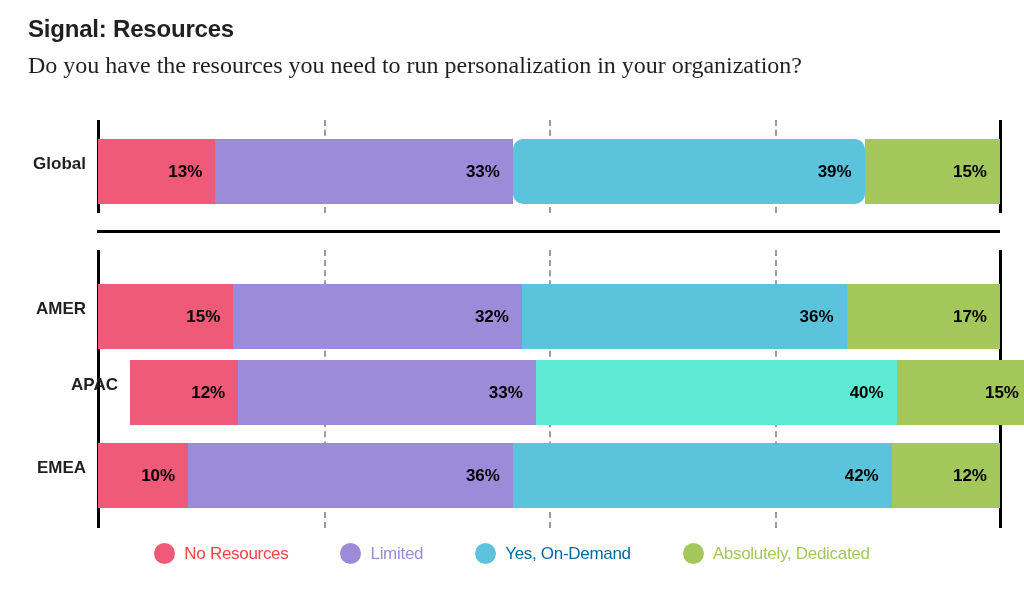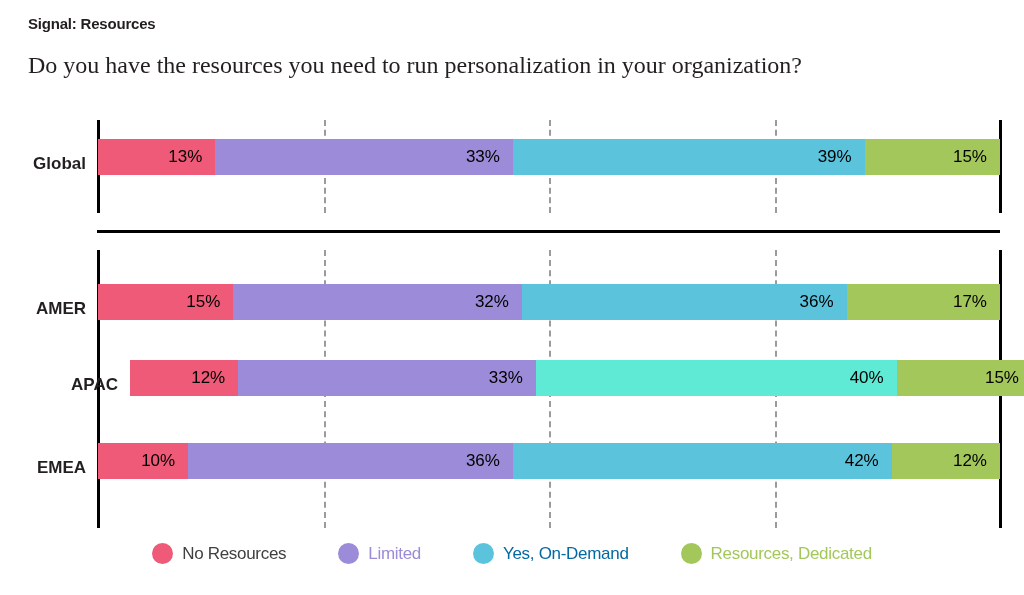--- a/index.html
+++ b/index.html
@@ -16,21 +16,21 @@
     overflow: hidden;
   }
 
   
   #chart-title {
     position: absolute;
     left: 28px;
     top: 15px;
     font-family: "Liberation Sans", sans-serif;
     font-weight: bold;
-    font-size: 15px;
+    font-size: 24px;
     letter-spacing: -0.2px;
     color: #231f20;
     white-space: nowrap;
   }
   #chart-subtitle {
     position: absolute;
     left: 28px;
     top: 52px;
     font-family: "Liberation Serif", serif;
     font-size: 24px;
@@ -97,28 +97,28 @@
   }
   .bar-track {
     position: absolute;
     left: 98px;
     width: 902px;
     height: 49px;
     display: flex;
     flex-direction: row;
   }
   .bar-seg {
-    height: 36px;
+    height: 65px;
     display: flex;
     align-items: center;
     justify-content: flex-end;
     box-sizing: border-box;
     padding-right: 13px;
     font-size: 17px;
-    font-weight: normal;
+    font-weight: bold;
     color: #000000;
     overflow: hidden;
     white-space: nowrap;
   }
 
   
   #legend {
     position: absolute;
     left: 0;
     top: 543px;
@@ -161,21 +161,21 @@
       <div class="gridline" style="left: 323.5px;"></div>
       <div class="gridline" style="left: 549px;"></div>
       <div class="gridline" style="left: 774.5px;"></div>
     </div>
   <div class="rows-host">
       <div class="bar-row" style="top: 19px;">
         <div class="row-label">Global</div>
         <div class="bar-track">
           <div class="bar-seg" style="width: 117.26px; background: rgb(238, 90, 120);">13%</div>
           <div class="bar-seg" style="width: 297.66px; background: rgb(155, 139, 216);">33%</div>
-          <div class="bar-seg" style="width: 351.78px; background: rgb(91, 196, 220);">39%</div>
+          <div class="bar-seg" style="width: 351.78px; background: rgb(91, 196, 220); border-radius: 10px;">39%</div>
           <div class="bar-seg" style="width: 135.3px; background: rgb(163, 199, 91);">15%</div>
         </div>
       </div>
     </div>
 </div>
 
 <div id="group-separator"></div>
 
 <div class="plot-section" id="section-regions">
   <div class="axis-line axis-left"></div>
@@ -212,27 +212,27 @@
           <div class="bar-seg" style="width: 378.84px; background: rgb(91, 196, 220);">42%</div>
           <div class="bar-seg" style="width: 108.24px; background: rgb(163, 199, 91);">12%</div>
         </div>
       </div>
     </div>
 </div>
 
 <div id="legend">
     <div class="legend-item">
       <div class="legend-swatch" style="background: rgb(238, 90, 120);"></div>
-      <div class="legend-label" style="color: #404040;">No Resources</div>
+      <div class="legend-label" style="color: #ef4444;">No Resources</div>
     </div>
     <div class="legend-item">
       <div class="legend-swatch" style="background: rgb(155, 139, 216);"></div>
       <div class="legend-label" style="color: rgb(155, 139, 216);">Limited</div>
     </div>
     <div class="legend-item">
       <div class="legend-swatch" style="background: rgb(91, 196, 220);"></div>
       <div class="legend-label" style="color: #0369a1;">Yes, On-Demand</div>
     </div>
     <div class="legend-item">
       <div class="legend-swatch" style="background: rgb(163, 199, 91);"></div>
-      <div class="legend-label" style="color: rgb(163, 199, 91);">Resources, Dedicated</div>
+      <div class="legend-label" style="color: rgb(163, 199, 91);">Absolutely, Dedicated</div>
     </div>
   </div>
 
 </body></html>

